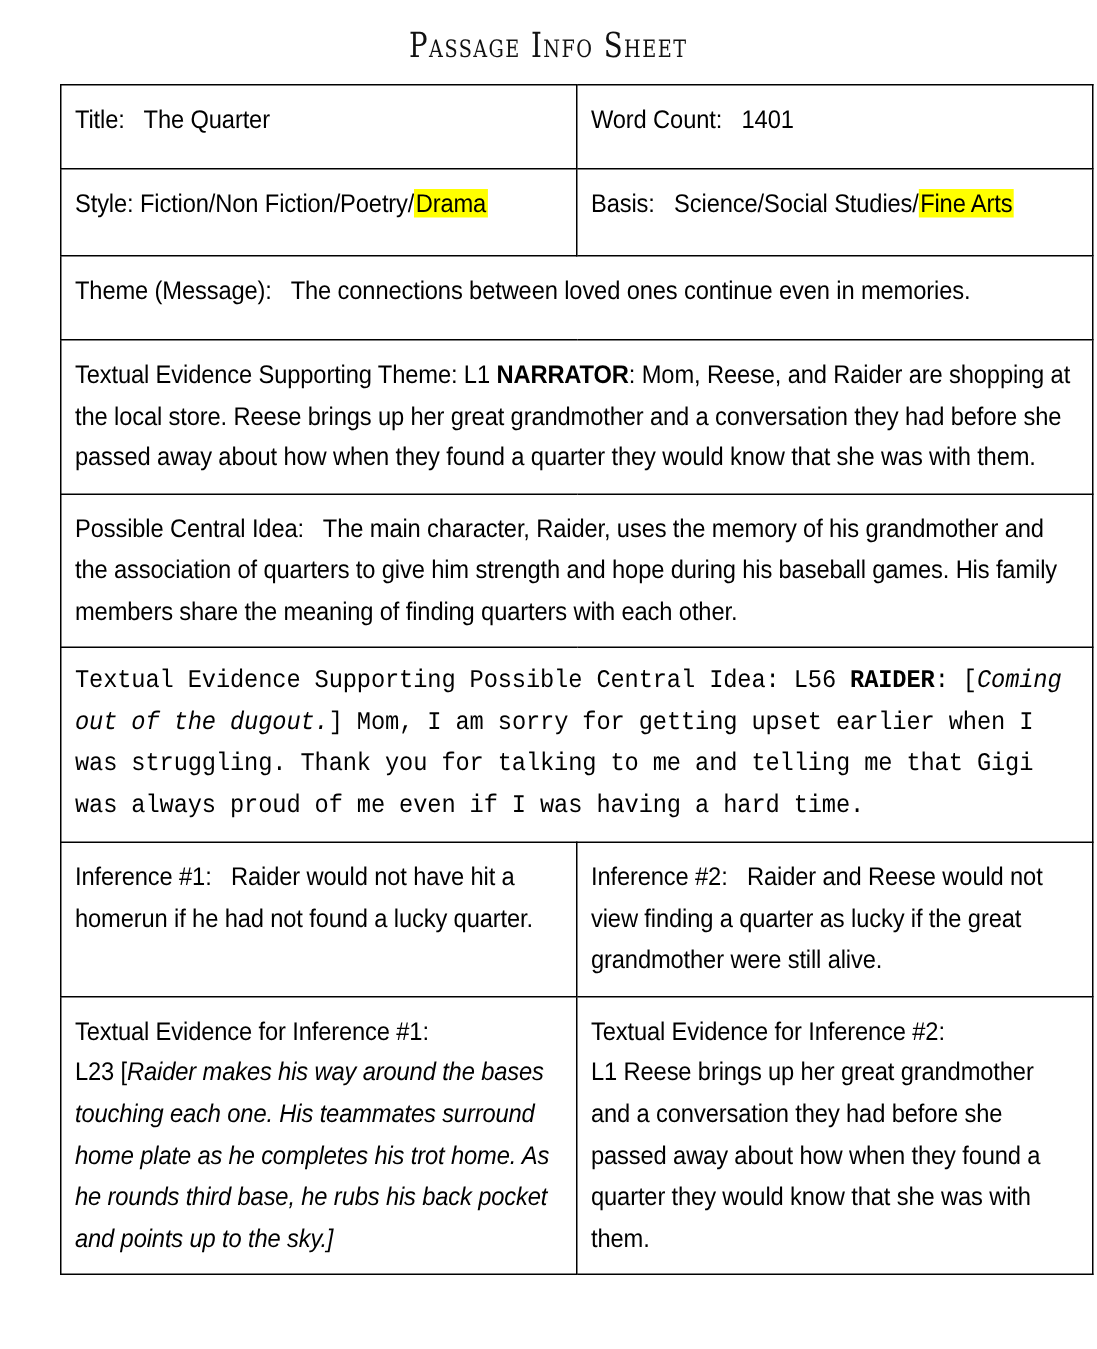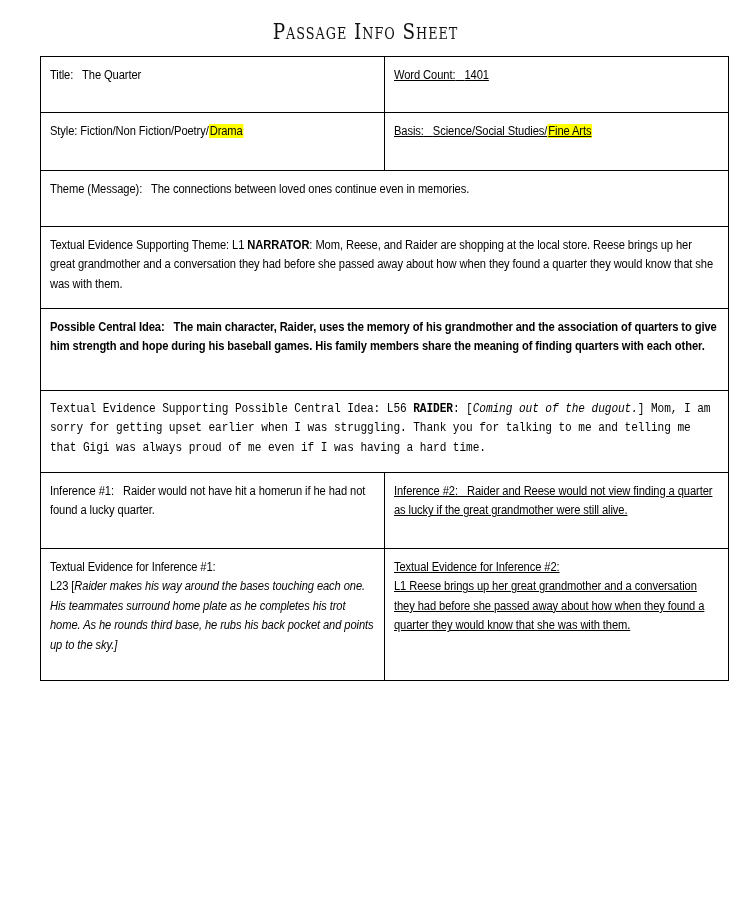--- a/index.html
+++ b/index.html
@@ -47,50 +47,50 @@
     left: 40px;
     top: 56px;
     width: 650px;
     border-collapse: collapse;
     table-layout: fixed;
   }
   .info-table td {
     border: 1.3px solid #000000;
     vertical-align: top;
     padding: 9px 9px 10px 9px;
-    font-size: 12px;
+    font-size: 17px;
     line-height: 1.62;
   }
 
   
   .tx {
     display: block;
     transform: scaleX(0.93);
     transform-origin: left top;
     width: 107.5%;
     letter-spacing: -0.1px;
   }
 
   .hl {
     background: #ffff00;
     padding: 0 1px;
   }
   .b { font-weight: 700; }
   .i { font-style: italic; }
 
   .cell-left  { width: 325px; }
-  .cell-right { width: 325px; text-decoration: underline; }
+  .cell-right { width: 325px; }
 
   .r-title td     { height: 36px; }
   .r-teks td      { height: 36px; }
   .r-style td     { height: 38px; margin-left: 12px; }
   .r-theme-s td   { height: 34px; }
   .r-theme-m td   { height: 36px; }
   .r-ev-theme td  { height: 62px; }
-  .r-central td   { height: 62px; font-weight: bold; }
+  .r-central td   { height: 62px; }
   .r-ev-central td{ height: 62px; font-family: Liberation Mono, monospace; }
   .r-infer td     { height: 56px; }
   .r-ev-infer td  { height: 112px; }
   .r-vocab td     { height: 30px; }
   .r-plot td      { height: 32px; }
 
   .plot-row-inner {
     display: flex;
     justify-content: flex-start;
   }

